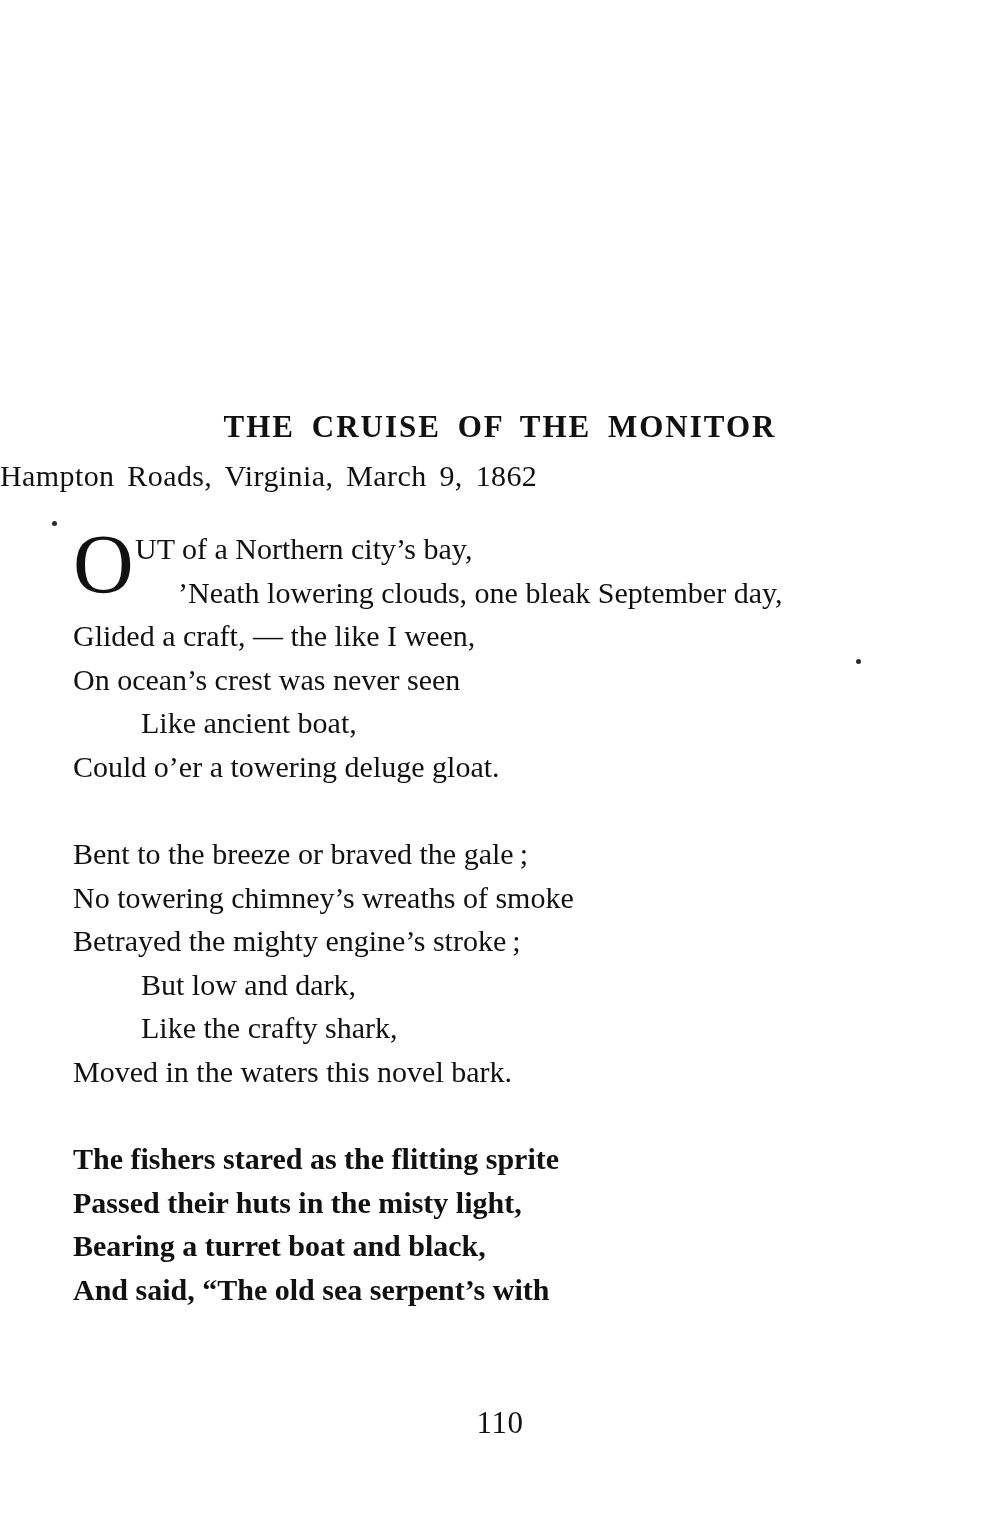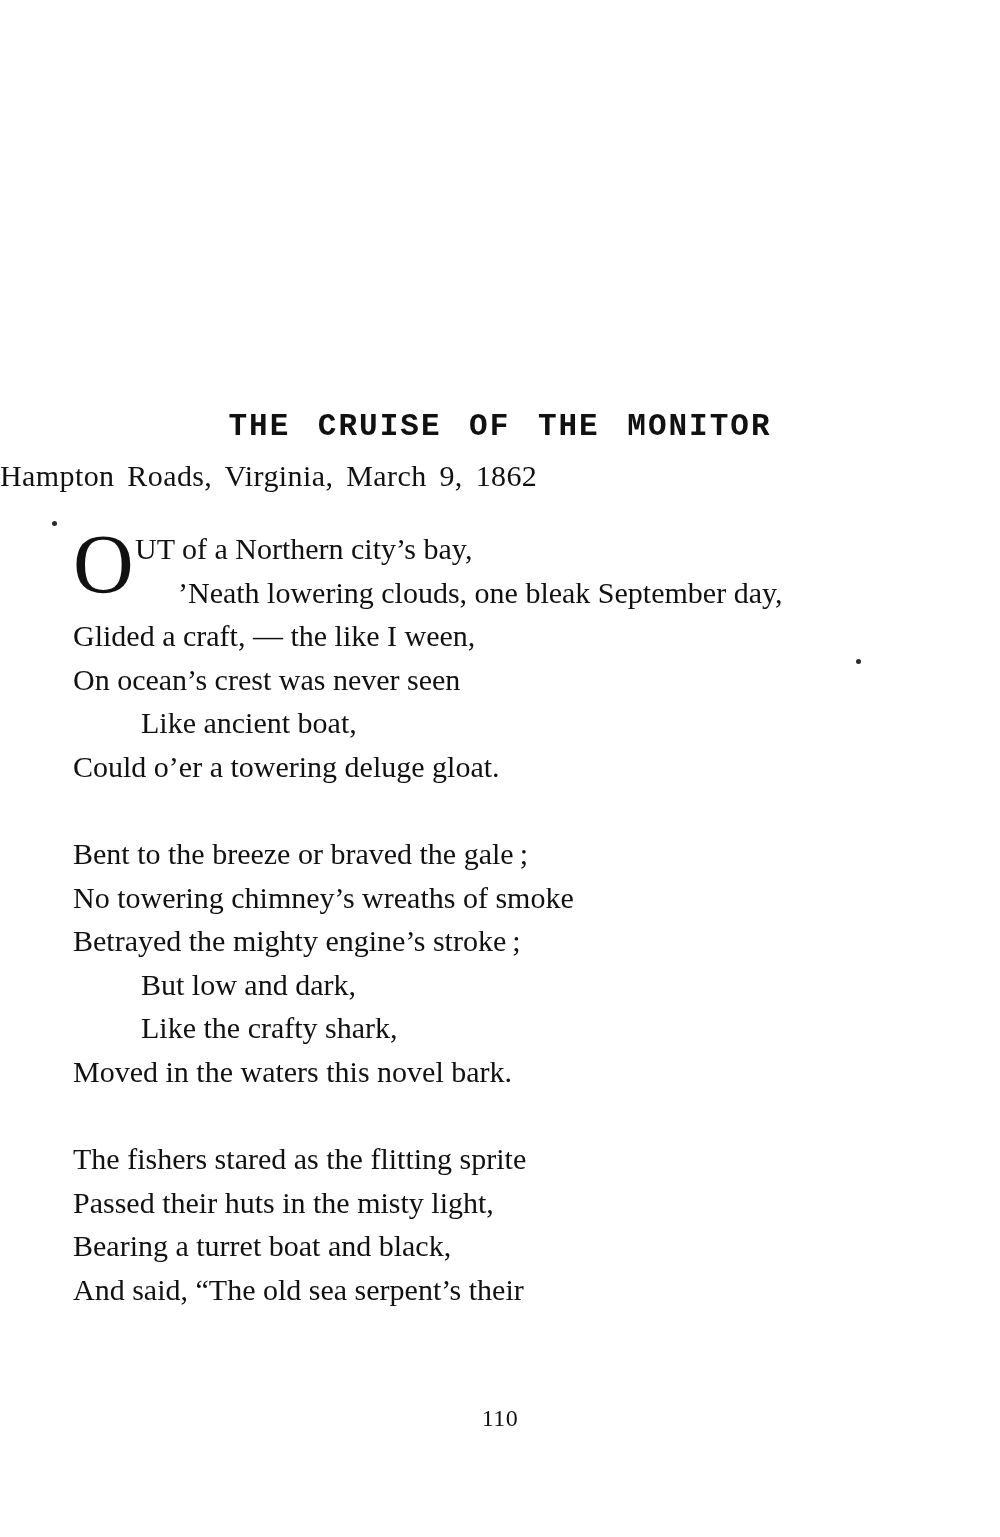--- a/index.html
+++ b/index.html
@@ -34,21 +34,21 @@
 
   .title {
     position: absolute;
     top: 388px;
     left: 0;
     width: 1000px;
     text-align: center;
     font-size: 31px;
     letter-spacing: 2.0px;
     word-spacing: 7px;
-    font-family: Liberation Mono, monospace;
+    font-family: Liberation Serif, serif;
   }
 
   .subtitle {
     position: absolute;
     top: 459px;
     left: 0;
     width: 1000px;
     text-align: left;
     font-size: 30px;
     word-spacing: 5px;
@@ -60,21 +60,21 @@
     top: 527px;
     left: 73px;
     width: 860px;
     font-size: 30px;
     line-height: 43.5px;
   }
 
   .stanza {
     margin-bottom: 44px;
   }
-  .stanza:last-child { margin-bottom: 11px; }
+  .stanza:last-child { margin-bottom: 11px; font-weight: bold; }
 
   .line {
     white-space: pre;
   }
   .line.indent {
     padding-left: 68px;
   }
 
   
   .dropcap-wrap {
@@ -94,21 +94,21 @@
   .line.second {
     padding-left: 105px;
   }
 
   .folio {
     position: absolute;
     top: 1405px;
     left: 0;
     width: 1000px;
     text-align: center;
-    font-size: 24px;
+    font-size: 31px;
     font-family: "Liberation Serif", serif;
     letter-spacing: 0.5px;
   }
 </style>
 </head>
 <body>
 
 <div class="page">
 
   <div class="speck speck-1"></div>
@@ -136,20 +136,20 @@
       <div class="line">Betrayed the mighty engine’s stroke ;</div>
       <div class="line indent">But low and dark,</div>
       <div class="line indent">Like the crafty shark,</div>
       <div class="line">Moved in the waters this novel bark.</div>
     </div>
 
     <div class="stanza">
       <div class="line">The fishers stared as the flitting sprite</div>
       <div class="line">Passed their huts in the misty light,</div>
       <div class="line">Bearing a turret boat and black,</div>
-      <div class="line">And said, “The old sea serpent’s their</div>
+      <div class="line">And said, “The old sea serpent’s with</div>
     </div>
 
   </div>
 
   <div class="folio">110</div>
 
 </div>
 
 </body></html>

